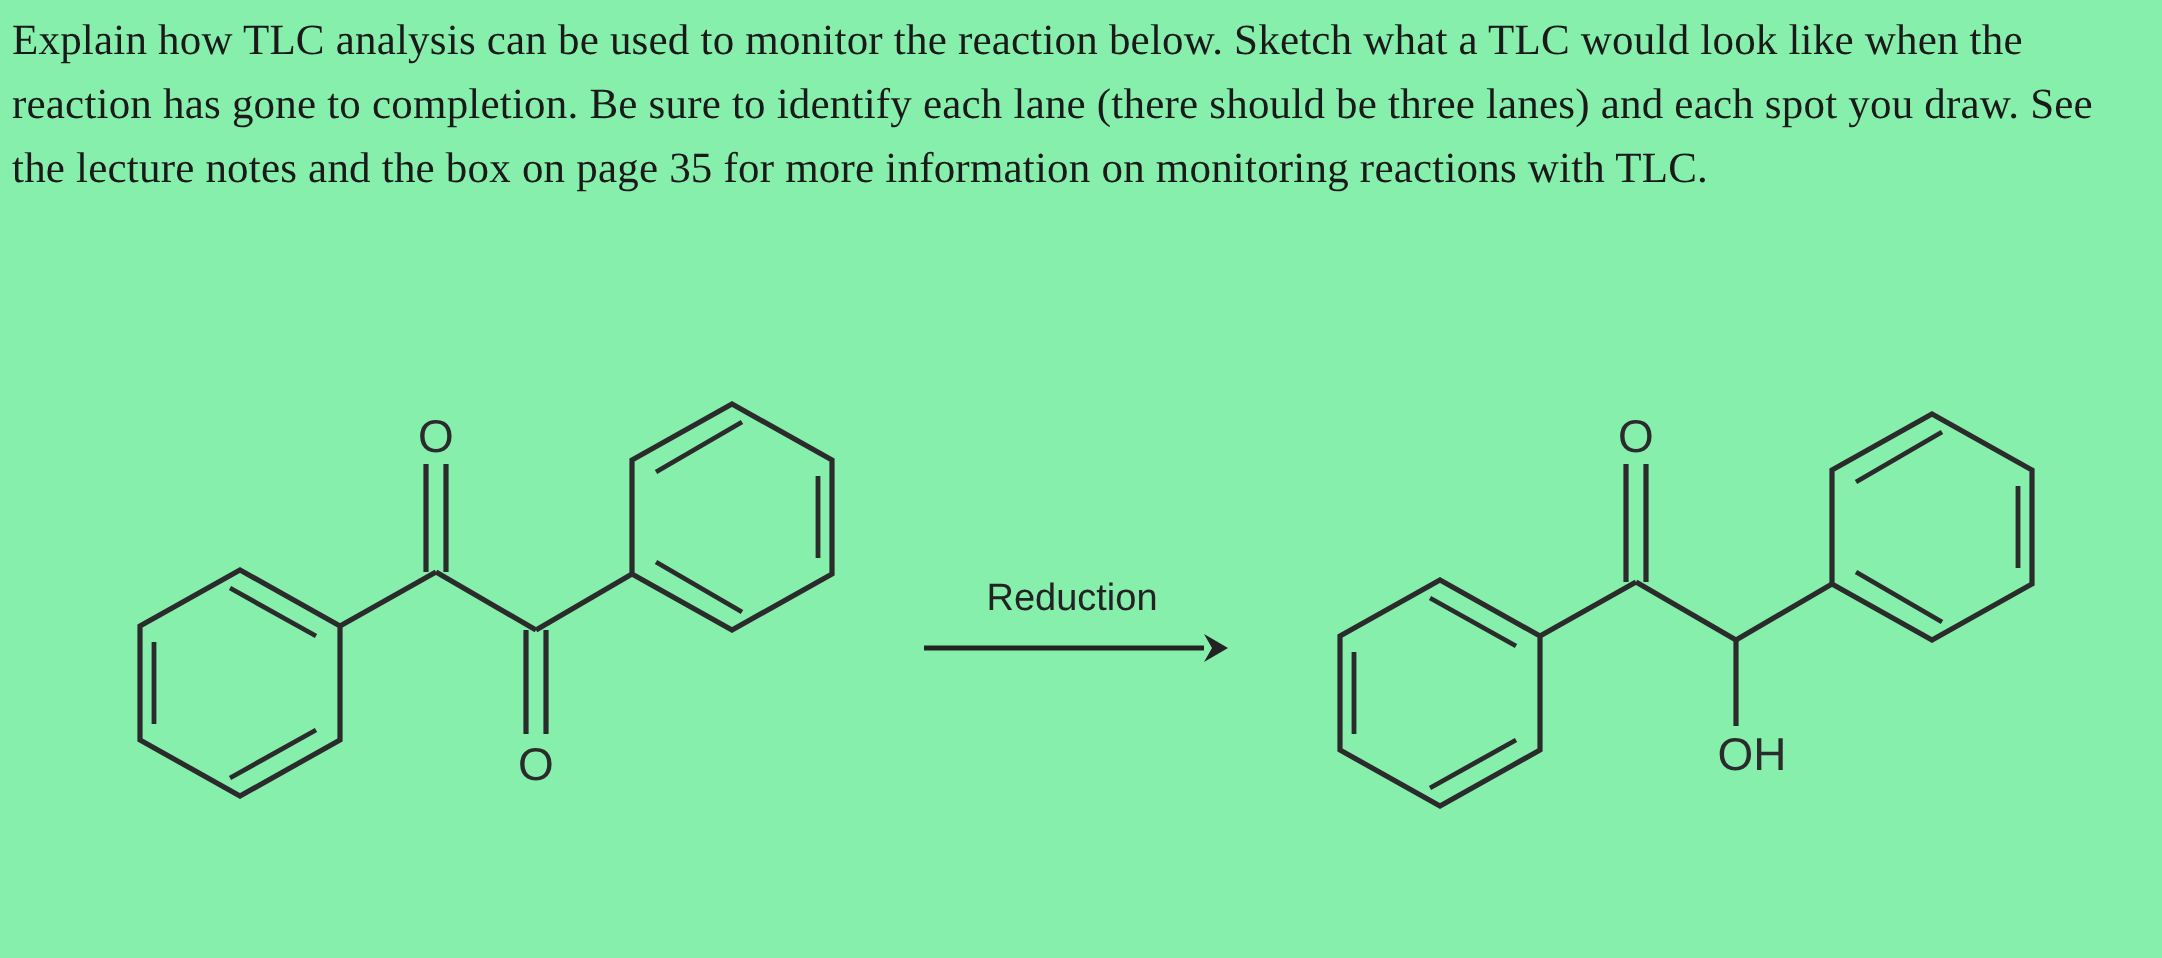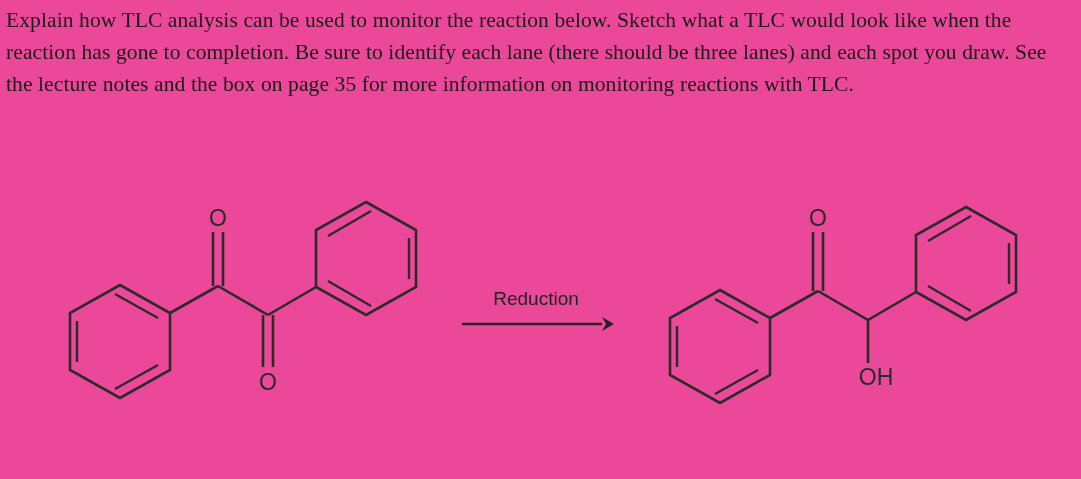--- a/index.html
+++ b/index.html
@@ -4,21 +4,21 @@
 <style>
   html, body {
     margin: 0;
     padding: 0;
     background: #ffffff;
   }
   #page {
     position: relative;
     width: 1081px;
     height: 479px;
-    background: #ec4899;
+    background: #86efac;
     overflow: hidden;
     font-family: "Liberation Serif", "DejaVu Serif", serif;
   }
   #question-text {
     position: absolute;
     left: 6px;
     top: 4px;
     width: 1070px;
     font-family: "Liberation Serif", "DejaVu Serif", serif;
     font-size: 21.5px;

